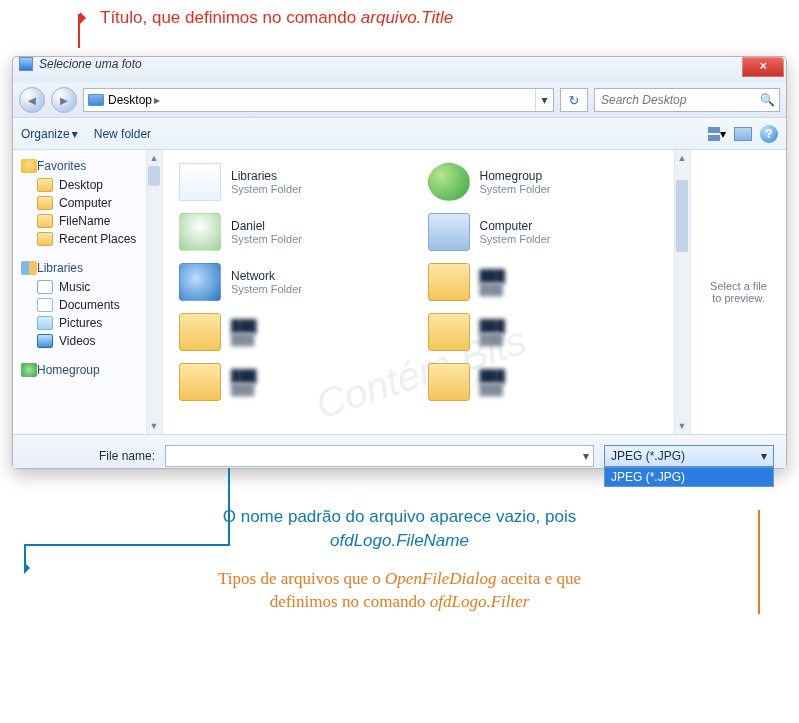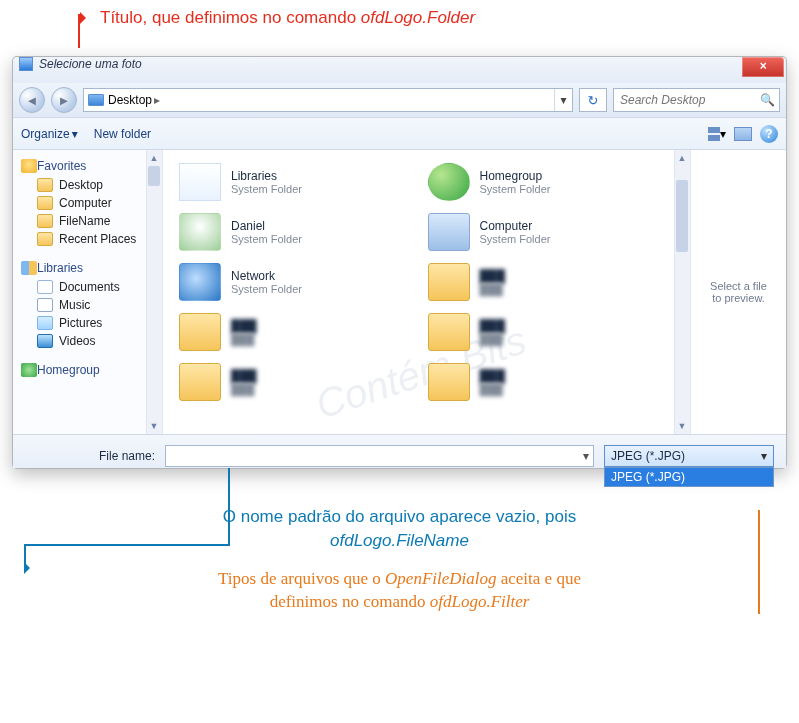--- a/index.html
+++ b/index.html
@@ -115,21 +115,21 @@
   .addr-dd { width: 18px; text-align: center; color: #444; border-left: 1px solid #d0daea; height:100%; display:flex;align-items:center;justify-content:center;}
   .refresh-btn {
     width: 28px; height: 24px;
     background: #fff;
     border: 1px solid #a7b7cf;
     display:flex;align-items:center;justify-content:center;
     color:#2c6ec4;
     font-size:13px;
   }
   .searchbox {
-    width: 167px;
+    width: 186px;
     height: 24px;
     background: #fff;
     border: 1px solid #a7b7cf;
     display: flex;
     align-items: center;
     padding: 0 4px;
     color: #888;
     font-style: italic;
   }
   .searchbox input {
@@ -278,21 +278,21 @@
   .conn-or-h{position:absolute;height:2px;background:#e77a1c;}
   .conn-or-arrow{position:absolute;width:0;height:0;border:6px solid transparent;border-right-color:#e77a1c;}
 </style>
 </head>
 <body>
 
 <div class="annot">
   <div class="arrow-red"></div>
   <div class="arrow-red-stem"></div>
   <div class="annot-title">
-    <span>Título, que definimos no comando </span><em>ofdLogo.Folder</em>
+    <span>Título, que definimos no comando </span><em>arquivo.Title</em>
   </div>
 </div>
 
 <div class="window">
 
   <div class="titlebar">
     <div class="appicon"></div>
     <div class="titlebar-title">Selecione uma foto</div>
     <div class="winbtn">×</div>
   </div>
@@ -367,26 +367,26 @@
             <span class="ico folder"></span>
             <span>Recent Places</span>
           </div>
       </div>
       <div class="sb-group">
         <div class="sb-head">
             <span class="ico lib"></span>
             <span>Libraries</span>
           </div>
         <div class="sb-item">
+            <span class="ico music"></span>
+            <span>Music</span>
+          </div>
+        <div class="sb-item">
             <span class="ico doc"></span>
             <span>Documents</span>
-          </div>
-        <div class="sb-item">
-            <span class="ico music"></span>
-            <span>Music</span>
           </div>
         <div class="sb-item">
             <span class="ico pic"></span>
             <span>Pictures</span>
           </div>
         <div class="sb-item">
             <span class="ico vid"></span>
             <span>Videos</span>
           </div>
       </div>

